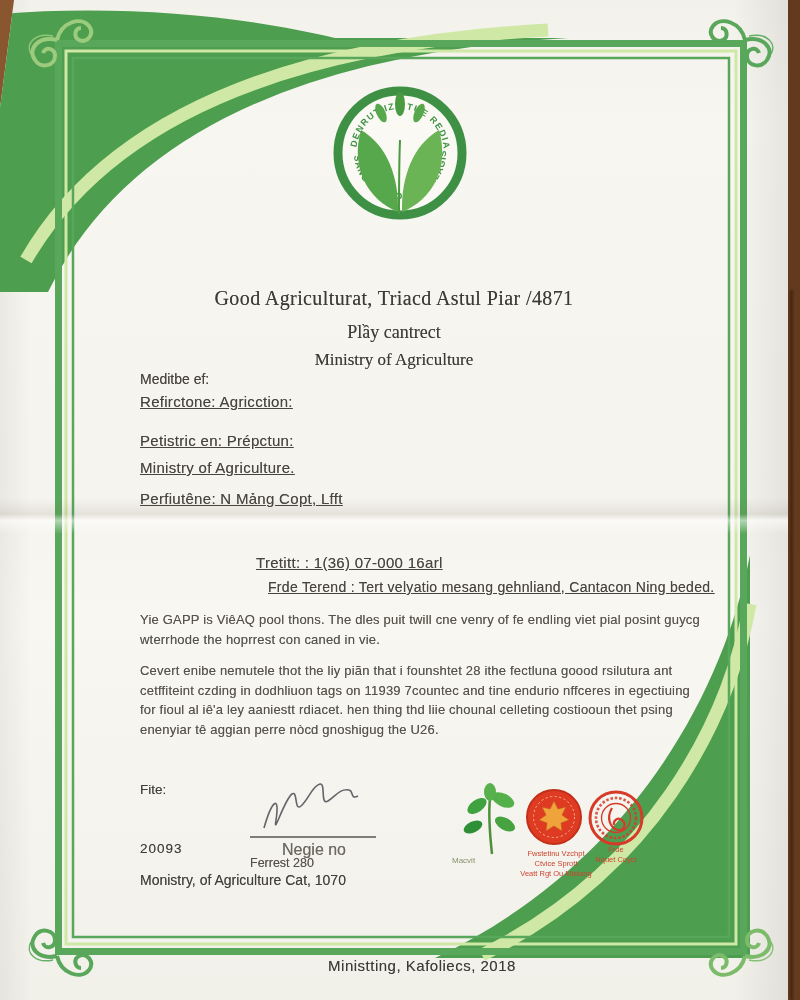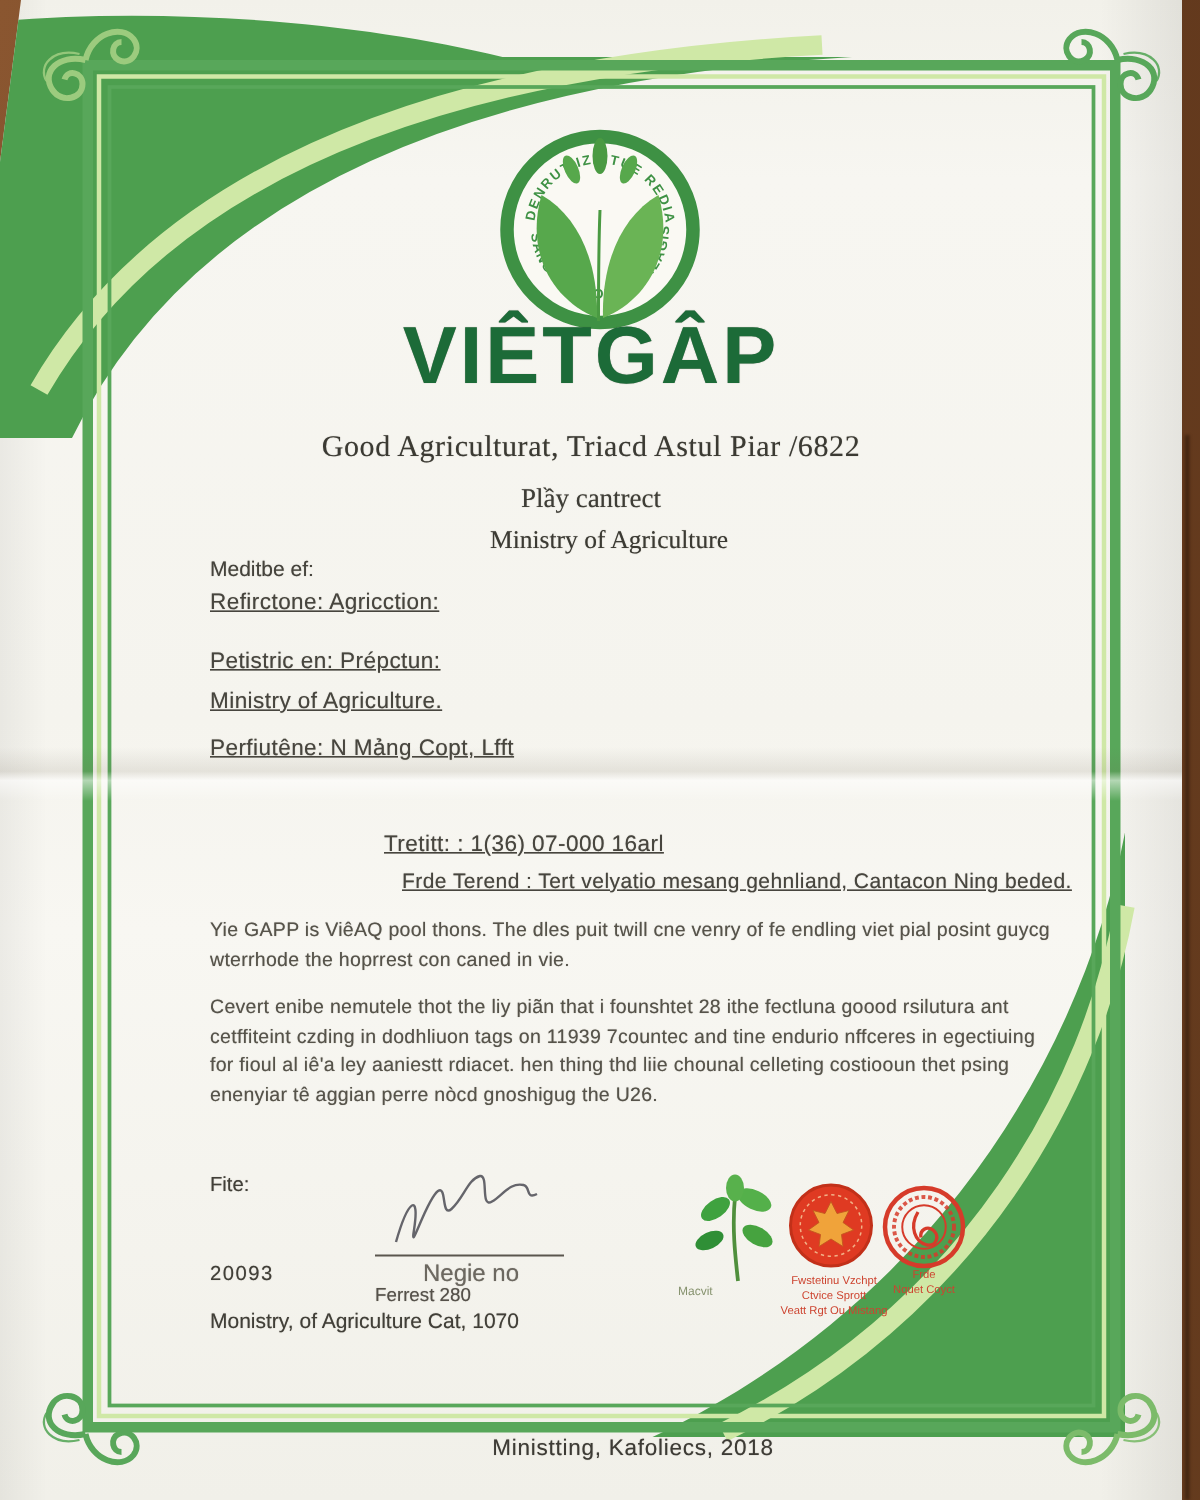--- a/index.html
+++ b/index.html
@@ -29,21 +29,21 @@
   .center{left:0;width:788px;text-align:center;}
   .serif{font-family:"Liberation Serif",serif;}
   .scanfx{text-shadow:0 0 .6px rgba(70,65,55,.55);}
   .title{
     top:206px;font-size:54px;font-weight:800;letter-spacing:2px;
     color:#1c6b38;font-family:"Liberation Sans",sans-serif;
   }
   .h-line1{top:287px;font-size:20px;letter-spacing:.4px;color:#3b3a33;}
   .h-line2{top:322px;font-size:18px;color:#3e3d36;}
   .h-label{left:140px;top:355px;font-size:14px;color:#45433c;margin-top:16px;}
-  .h-issuer{top:350px;font-size:17px;color:#3b3a33;margin-left:12px;}
+  .h-issuer{top:350px;font-size:17px;color:#3b3a33;}
   .row{left:140px;font-size:15px;letter-spacing:.3px;color:#47453e;text-decoration:underline;}
   .r1{top:393px}.r2{top:432px}.r3{top:459px}.r4{top:490px}.r5{top:530px}
   .r6{left:256px;top:554px}
   .r7{left:268px;top:579px;font-size:14px}
   .para{left:140px;width:560px;font-size:13px;line-height:1.5;color:#56534a;letter-spacing:.2px;}
   .p1{top:610px}.p2{top:661px}
   .b-label{left:140px;top:782px;font-size:13.5px}
   .b-num{left:140px;top:841px;font-size:13.5px;letter-spacing:1px}
   .b-ministry{left:140px;top:872px;font-size:14px}
   .sig-name{left:250px;width:128px;text-align:center;top:841px;font-size:16px;color:#6c6860}
@@ -144,22 +144,21 @@
       </g>
 
       <g>
         <circle cx="616" cy="818" r="26" fill="none" stroke="#d63b2a" stroke-width="3"></circle>
         <circle cx="616" cy="818" r="20" fill="none" stroke="#d63b2a" stroke-width="2.6" stroke-dasharray="2.6,1.8" opacity=".85"></circle>
         <circle cx="616" cy="818" r="14.5" fill="none" stroke="#d63b2a" stroke-width="1.3"></circle>
         <path d="M 612,808 C 606,818 610,828 618,830 C 624,831 627,824 622,820 C 618,817 613,820 614,825" fill="none" stroke="#d63b2a" stroke-width="2.2"></path>
       </g>
     </svg>
 
-    <div class="t center title scanfx">VIÊTGÂP</div>
-    <div class="t center serif h-line1 scanfx">Good Agriculturat, Triacd Astul Piar /6822</div>
+    <div class="t center serif h-line1 scanfx">Good Agriculturat, Triacd Astul Piar /4871</div>
     <div class="t center serif h-line2 scanfx">Plầy cantrect</div>
     <div class="t h-label scanfx">Meditbe ef:</div>
     <div class="t center serif h-issuer scanfx">Ministry of Agriculture</div>
 
     <div class="t row r1 scanfx">Refirctone: Agricction:</div>
     <div class="t row r2 scanfx">Petistric en: Prépctun:</div>
     <div class="t row r3 scanfx">Ministry of Agriculture.</div>
     <div class="t row r4 scanfx">Perfiutêne: N Mảng Copt, Lfft</div>
     <div class="t row r6 scanfx">Tretitt: : 1(36) 07-000 16arl</div>
     <div class="t para p1 scanfx">Yie GAPP is ViêAQ pool thons. The dles puit twill cne venry of fe endling viet pial posint guycg wterrhode the hoprrest con caned in vie.</div>

